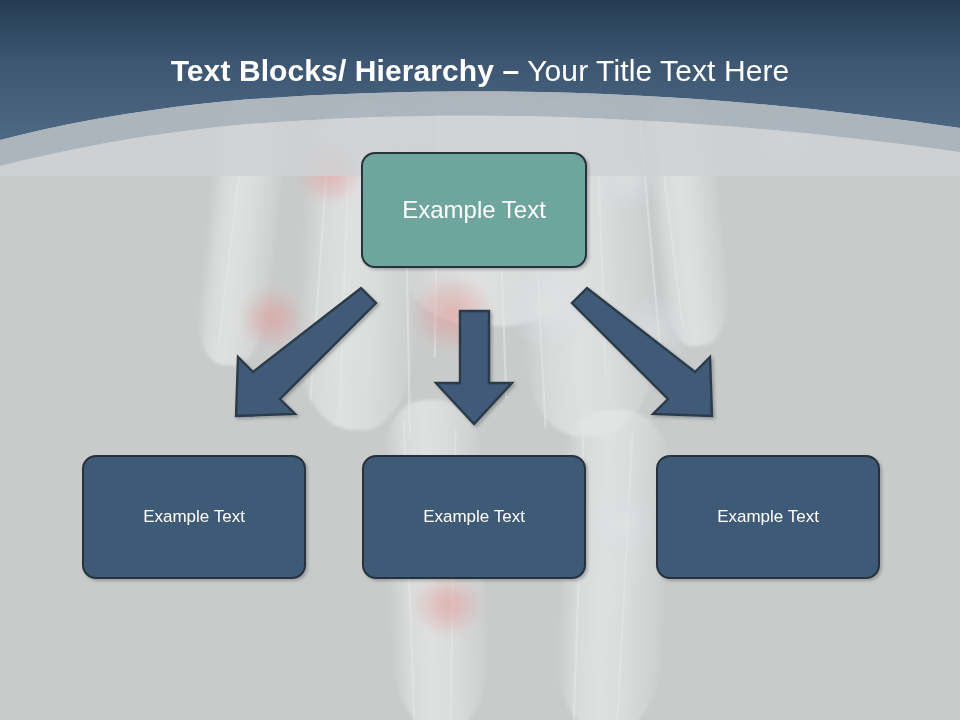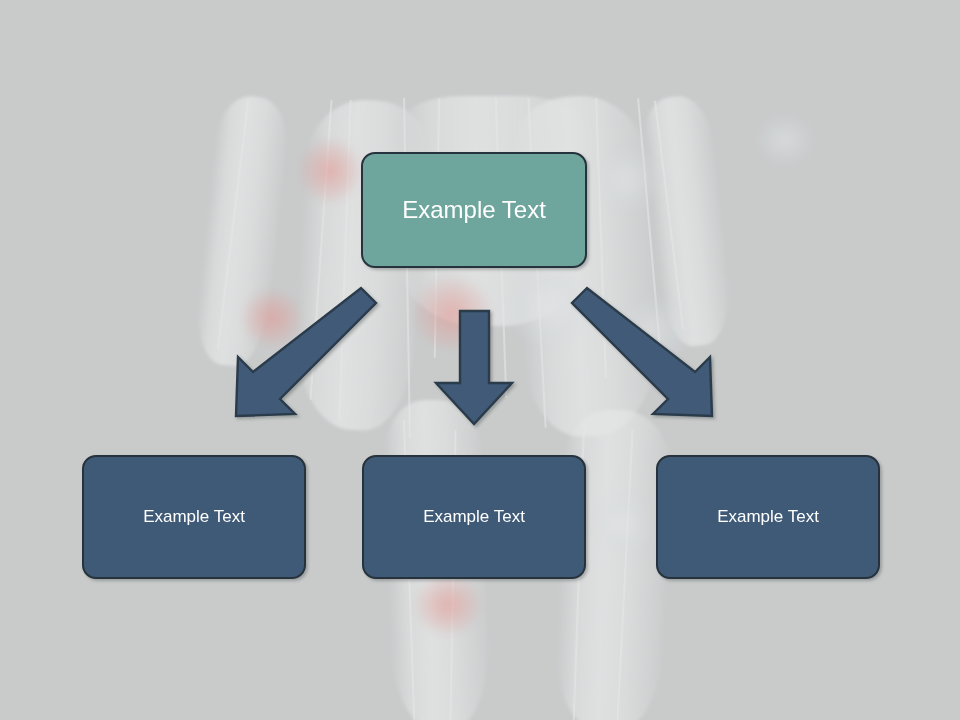--- a/index.html
+++ b/index.html
@@ -204,20 +204,41 @@
     <div class="joint red" style="left:416px;top:576px;width:64px;height:58px;"></div>
     <div class="joint pale" style="left:510px;top:272px;width:78px;height:72px;"></div>
     <div class="joint pale" style="left:600px;top:150px;width:56px;height:60px;"></div>
     <div class="joint pale" style="left:624px;top:300px;width:62px;height:62px;"></div>
     <div class="joint pale" style="left:596px;top:496px;width:54px;height:56px;"></div>
     <div class="joint pale" style="left:760px;top:118px;width:50px;height:44px;"></div>
 
     <div class="bg-veil"></div>
   </div>
 
+  <div class="header-wrap">
+    <svg width="960" height="176" viewBox="0 0 960 176">
+      <defs>
+        <linearGradient id="hdrGrad" x1="0" y1="0" x2="0" y2="1">
+          <stop offset="0%" stop-color="#263c55"></stop>
+          <stop offset="45%" stop-color="#3d5672"></stop>
+          <stop offset="100%" stop-color="#4e6984"></stop>
+        </linearGradient>
+      </defs>
+
+      <path d="M0,0 L960,0 L960,128 C720,92 480,82 240,100 C150,108 70,122 0,140 Z" fill="url(#hdrGrad)"></path>
+
+      <path d="M0,140 C70,122 150,108 240,100 C480,82 720,92 960,128 L960,152 C720,118 480,106 250,124 C155,132 72,148 0,166 Z" fill="#a9b2bb" opacity="0.92"></path>
+
+      <path d="M0,166 C72,148 155,132 250,124 C480,106 720,118 960,152 L960,176 L0,176 Z" fill="#cfd1d3" opacity="0.85"></path>
+    </svg>
+
+    <div class="title">
+      <span class="bold">Text Blocks/ Hierarchy –</span><span class="reg"> Your Title Text Here</span>
+    </div>
+  </div>
 
   <svg class="arrow-layer" viewBox="0 0 960 720">
     <defs>
       <filter id="arrShadow" x="-30%" y="-30%" width="180%" height="180%">
         <feDropShadow dx="2" dy="2" stdDeviation="1.6" flood-color="#2c3136" flood-opacity="0.32"></feDropShadow>
       </filter>
     </defs>
 
     <g filter="url(#arrShadow)">
       <path d="M361,288 L376,303 L280,399 L295,414 L236,416 L238,357 L253,372 Z" fill="#3f5a77" stroke="#2b3a4a" stroke-width="2.4" stroke-linejoin="miter"></path>

